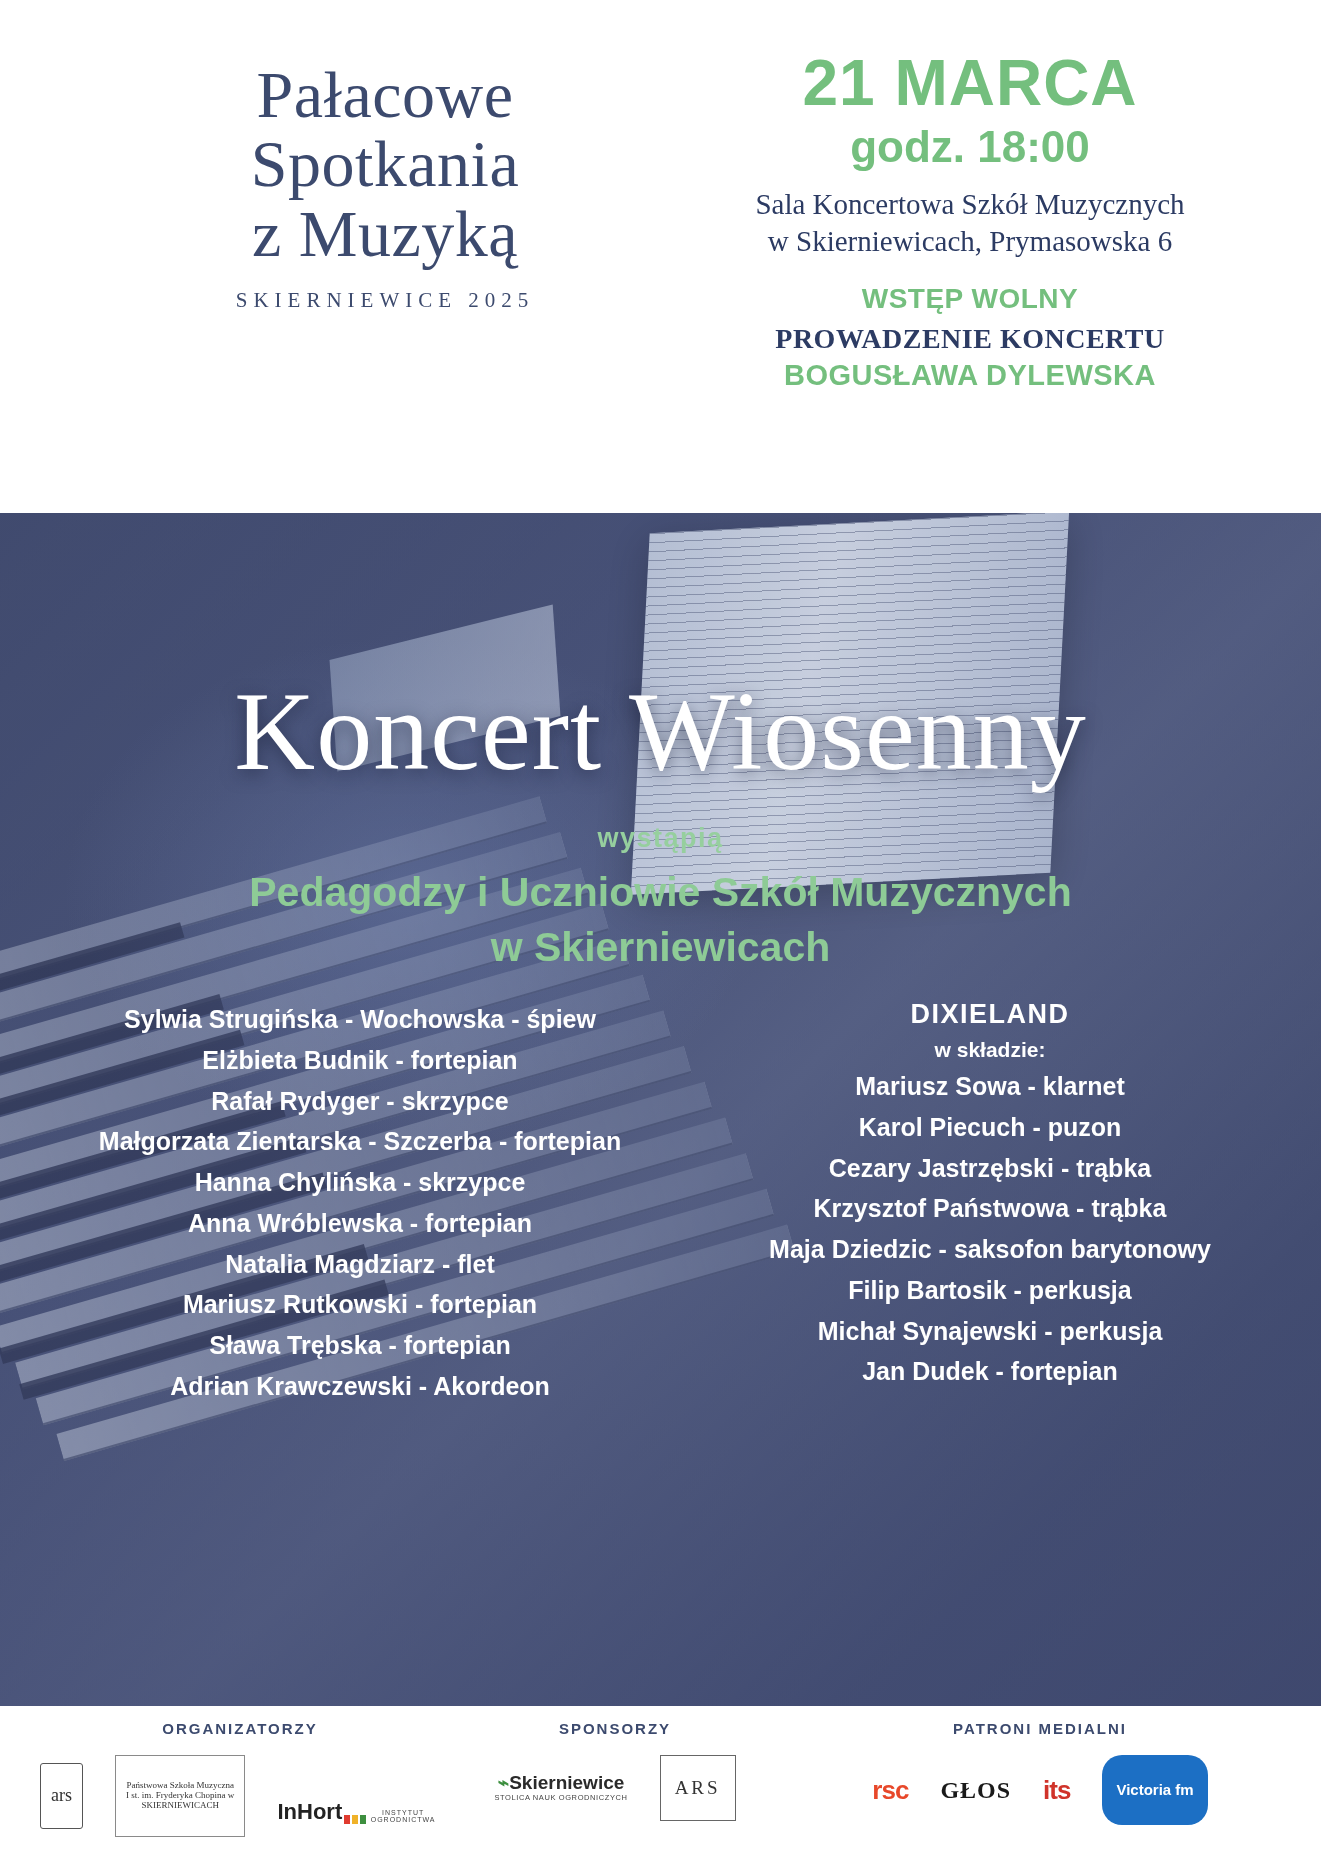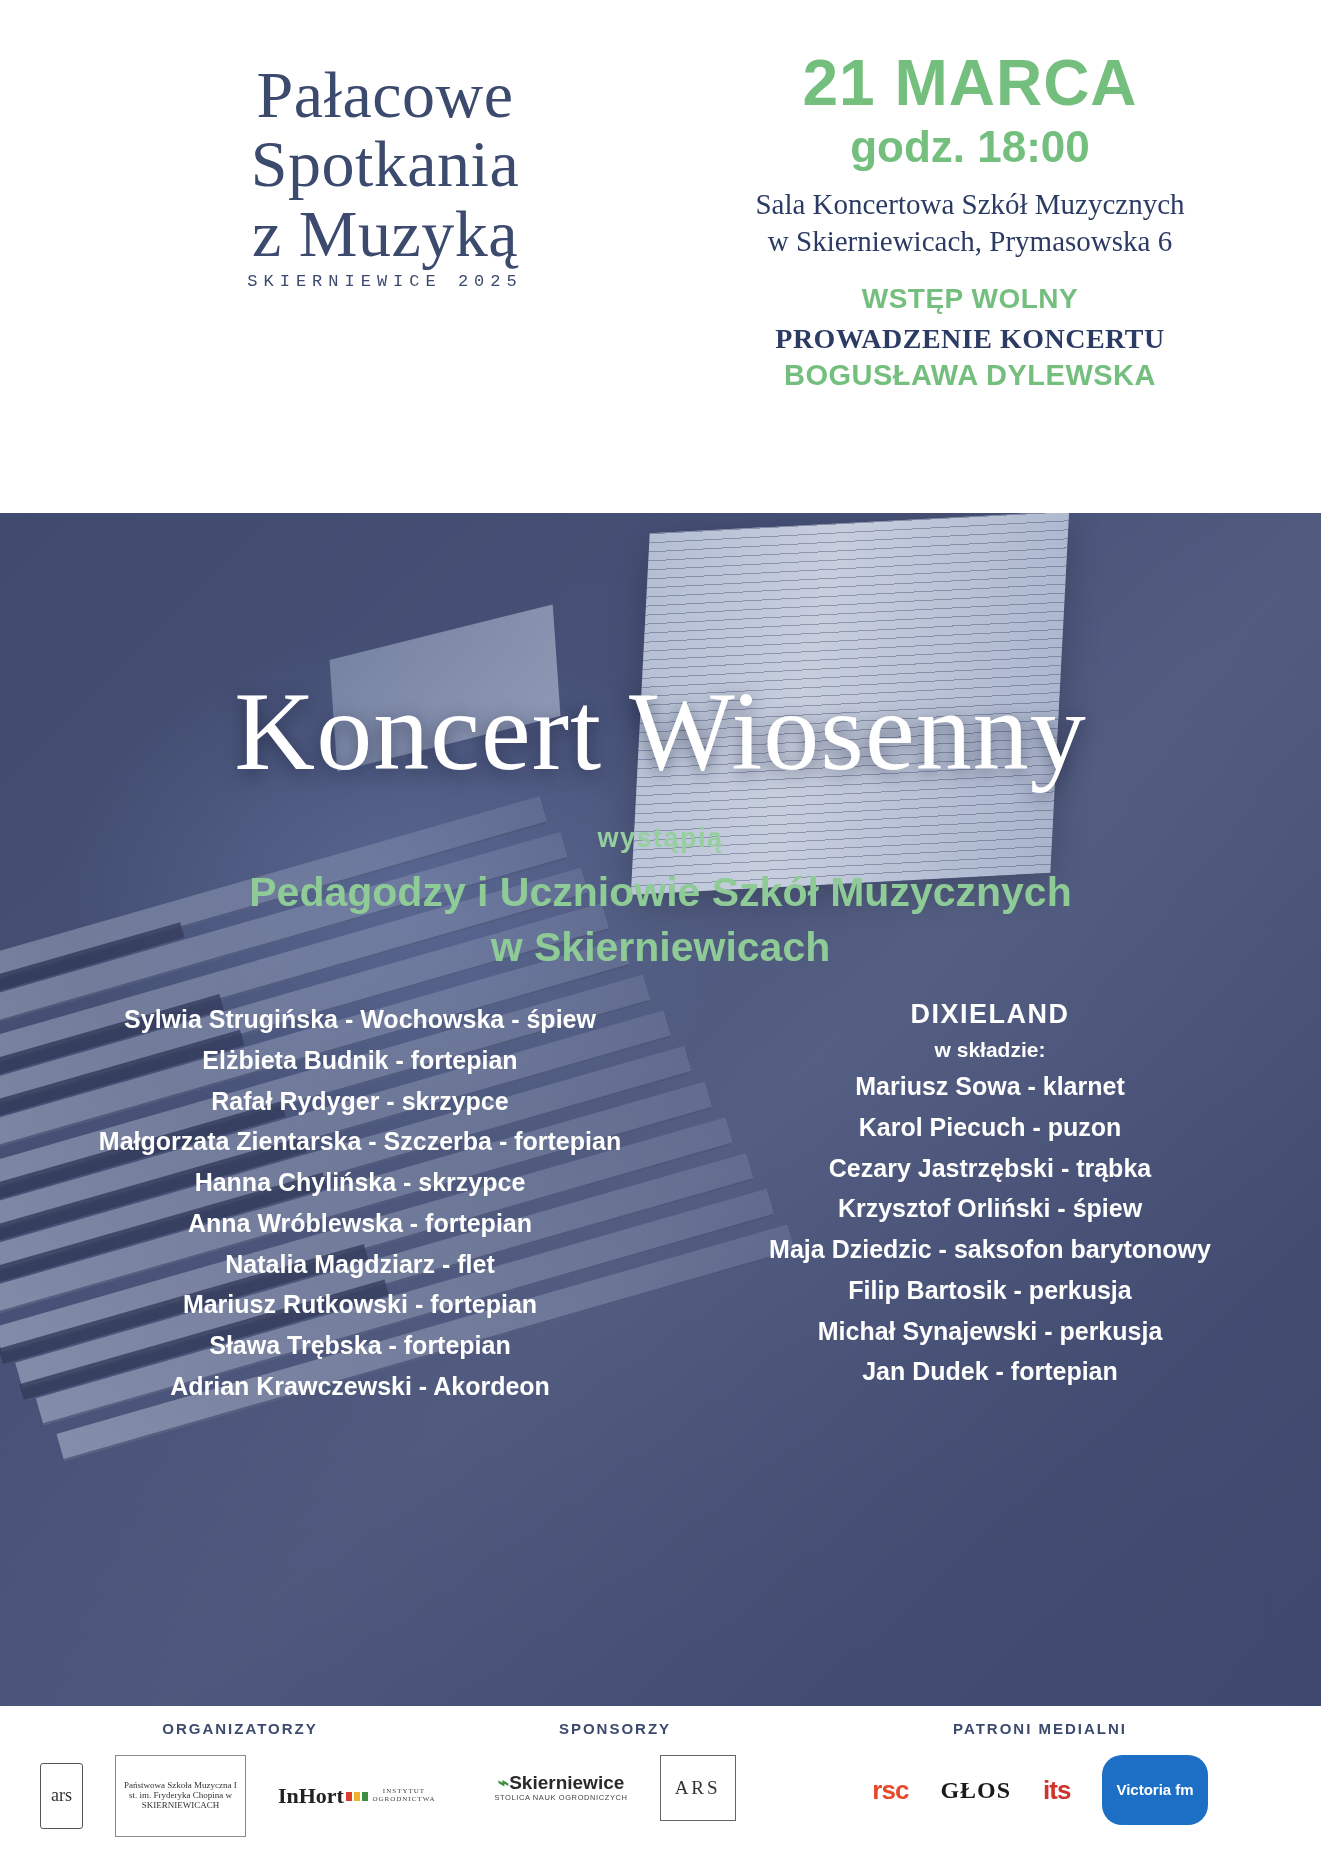--- a/index.html
+++ b/index.html
@@ -37,24 +37,24 @@
     color: #3c4a6e;
     font-size: 66px;
     line-height: 1.05;
     letter-spacing: 0.5px;
     white-space: nowrap;
   }
   .festival-logo .line.l1 { font-size: 66px; }
   .festival-logo .line.l2 { font-size: 66px; }
   .festival-logo .line.l3 { font-size: 66px; }
   .festival-logo .sub {
-    margin-top: 4px;
-    font-family: Liberation Mono, monospace;
+    margin-top: 20px;
+    font-family: Liberation Serif, serif;
     color: #3c4a6e;
-    font-size: 17px;
+    font-size: 21px;
     letter-spacing: 6px;
     font-weight: 400;
   }
 
   .event-info {
     position: absolute;
     left: 660px;
     top: 50px;
     width: 620px;
     text-align: center;
@@ -312,25 +312,26 @@
     color: #333;
   }
   .logo-school {
     border: 1px solid #8a8a8a;
     padding: 12px 8px;
     font-size: 9px;
     color: #333;
     max-width: 120px;
   }
   .logo-inhort {
-    font-family: Liberation Serif, serif;
+    font-family: Liberation Sans, sans-serif;
     font-weight: bold;
     font-size: 22px;
     color: #222;
     position: relative;
+    align-items: flex-end;
   }
   .logo-inhort small {
     display: block;
     font-size: 7px;
     font-weight: normal;
     letter-spacing: 1px;
     color: #444;
   }
   .sq { display:inline-block; width:9px; height:9px; margin-left:2px;}
   .logo-skierniewice {
@@ -464,21 +465,21 @@
       <div class="row">Sława  Trębska - fortepian</div>
       <div class="row">Adrian Krawczewski - Akordeon</div>
     </div>
 
     <div class="performers-right">
       <div class="band-name">DIXIELAND</div>
       <div class="band-sub">w składzie:</div>
       <div class="row">Mariusz Sowa - klarnet</div>
       <div class="row">Karol  Piecuch - puzon</div>
       <div class="row">Cezary Jastrzębski - trąbka</div>
-      <div class="row">Krzysztof Orliński - śpiew</div>
+      <div class="row">Krzysztof Państwowa - trąbka</div>
       <div class="row">Maja Dziedzic - saksofon barytonowy</div>
       <div class="row">Filip Bartosik - perkusja</div>
       <div class="row">Michał Synajewski - perkusja</div>
       <div class="row">Jan Dudek - fortepian</div>
     </div>
   </div>
 
 </div>
 
 <div class="footer">

